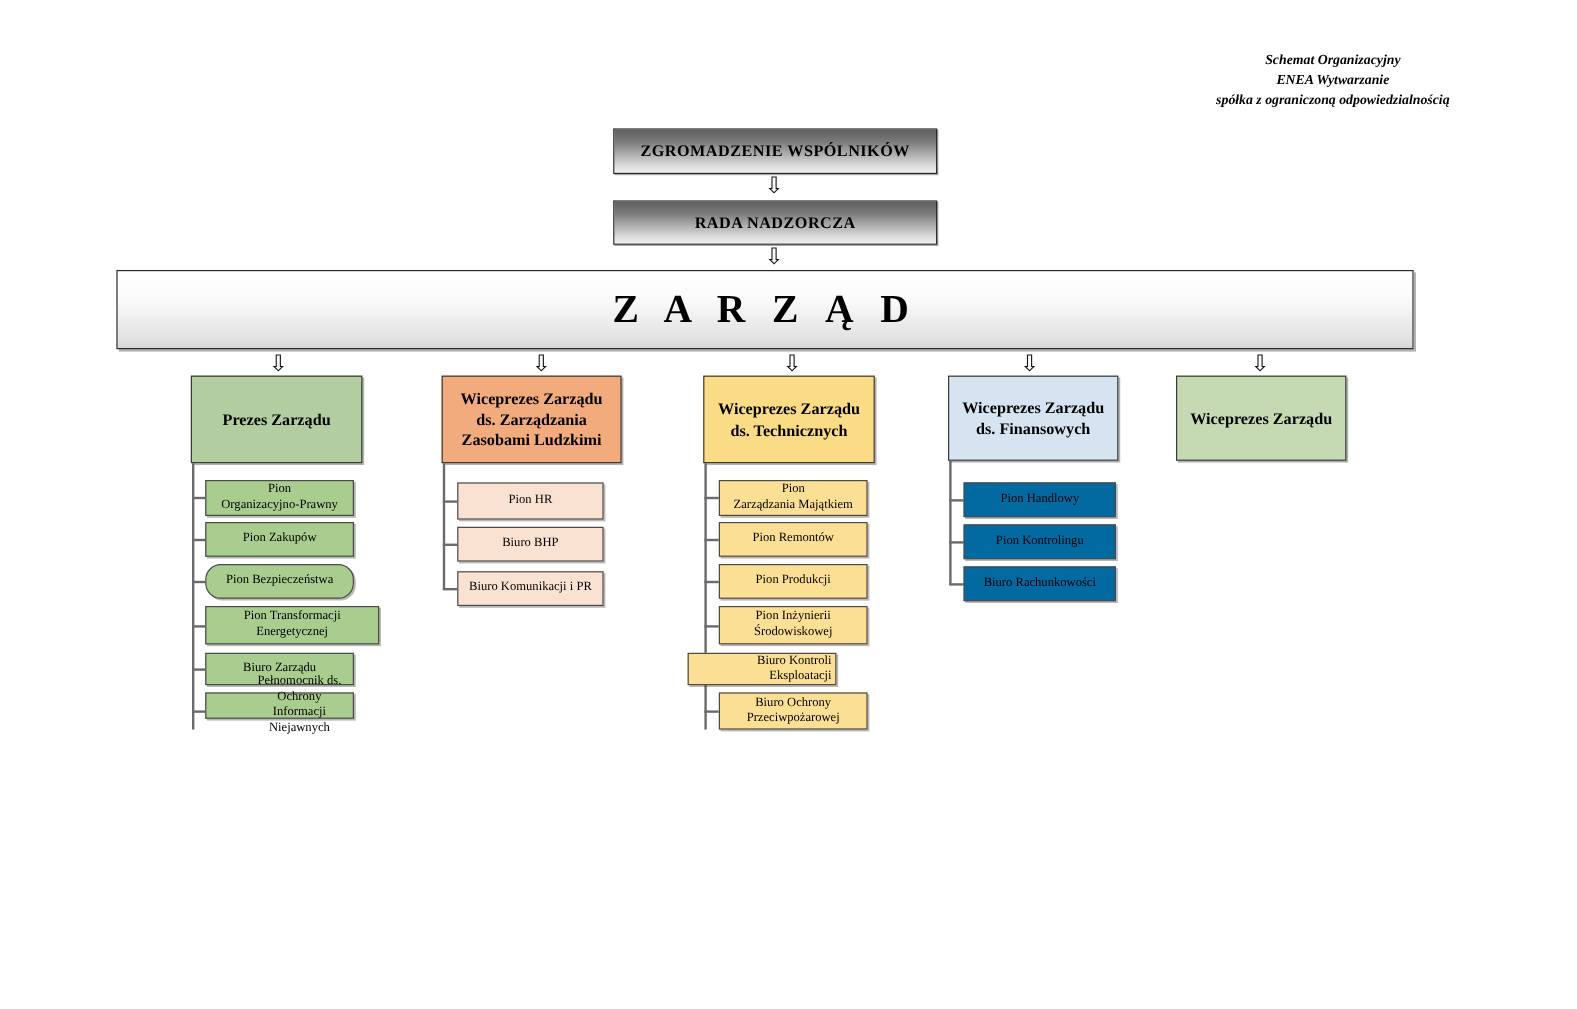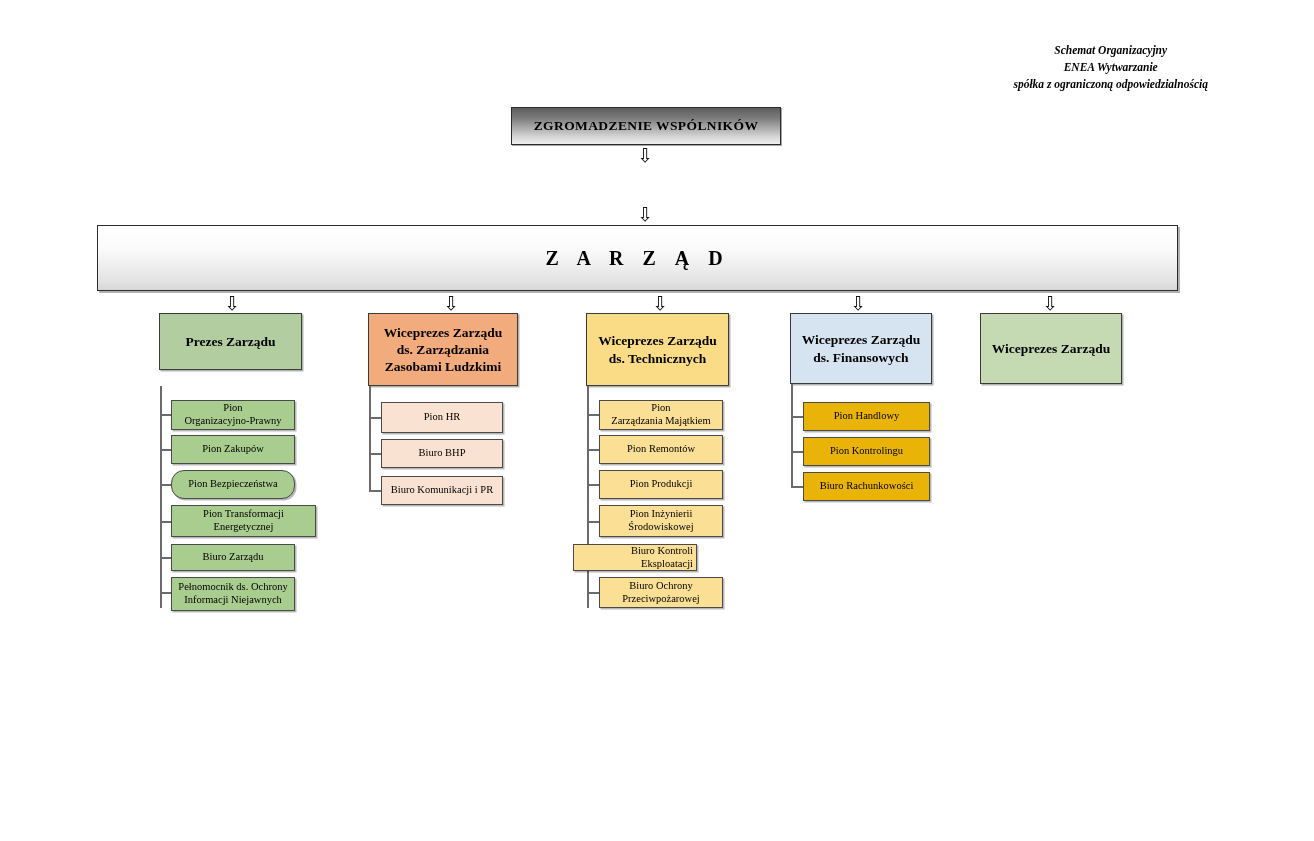--- a/index.html
+++ b/index.html
@@ -23,21 +23,21 @@
     font-weight:bold;
     font-size:13.5px;
     letter-spacing:.4px;
   }
   .board-node{
     border:1px solid #2b2b2b;
     background:linear-gradient(to bottom,#ffffff 0%,#fbfbfb 35%,#e2e2e2 88%,#d6d6d6 100%);
     box-shadow:2px 2px 0 rgba(0,0,0,.30);
     color:#000;
     font-weight:bold;
-    font-size:20px;
+    font-size:33px;
     letter-spacing:7px;
   }
 
   
   .head{
     border:1px solid #3a3a3a;
     box-shadow:1.5px 1.5px 0 rgba(0,0,0,.30);
     font-weight:bold;
     font-size:13.5px;
     line-height:1.28;
@@ -55,21 +55,21 @@
     border:1px solid #4a4a4a;
     box-shadow:1.5px 1.5px 0 rgba(0,0,0,.28);
     font-size:10.5px;
     line-height:1.22;
     color:#000;
     padding:1px 3px;
   }
   .leaf.green{background:#a9cc8f;}
   .leaf.cream{background:#fae2d3;}
   .leaf.yellow{background:#fbdf94;}
-  .leaf.blue{background:#eab308;}
+  .leaf.blue{background:#0369a1;}
 
   
   .vline{position:absolute;width:2px;background:#6b6b6b;}
   .hline{position:absolute;height:2px;background:#6b6b6b;}
 
   .arrow{
     position:absolute;
     color:#111;
     font-size:19px;
     line-height:1;
@@ -102,29 +102,32 @@
     <div>ENEA Wytwarzanie</div>
     <div>spółka z ograniczoną odpowiedzialnością</div>
   </div>
 
   <div class="node gray-node" style="left:511px;top:107px;width:270px;height:38px;text-align:center;">
     <span>ZGROMADZENIE WSPÓLNIKÓW</span>
   </div>
 
   <div class="arrow" style="left:630px;top:146px;width:30px;">⇩</div>
 
+  <div class="node gray-node" style="left:511px;top:167px;width:270px;height:37px;">
+    <span>RADA NADZORCZA</span>
+  </div>
 
   <div class="arrow" style="left:630px;top:205px;width:30px;">⇩</div>
 
   <div class="node board-node" style="left:97px;top:225px;width:1081px;height:66px;">
     <span>Z A R Z Ą D</span>
   </div>
 
   <div class="arrow" style="left:217px;top:294px;width:30px;">⇩</div>
-  <div class="node head green" style="left:159px;top:313px;width:143px;height:57px;">
+  <div class="node head green" style="left:159px;top:313px;width:143px;height:73px;">
     <span>Prezes Zarządu</span>
   </div>
   <div class="vline" style="left:160px;top:386px;height:222px;"></div>
 
   <div class="hline" style="left:160px;top:414px;width:11px;"></div>
   <div class="node leaf green" style="left:171px;top:400px;width:124px;height:30px;">
       <span>Pion<br>Organizacyjno-Prawny</span>
     </div>
 
   <div class="hline" style="left:160px;top:449px;width:11px;"></div>
@@ -141,21 +144,21 @@
   <div class="node leaf green" style="left:171px;top:505px;width:145px;height:32px;">
       <span>Pion Transformacji<br>Energetycznej</span>
     </div>
 
   <div class="hline" style="left:160px;top:557px;width:11px;"></div>
   <div class="node leaf green" style="left:171px;top:544px;width:124px;height:27px;">
       <span>Biuro Zarządu</span>
     </div>
 
   <div class="hline" style="left:160px;top:592px;width:11px;"></div>
-  <div class="node leaf green" style="left:171px;top:577px;width:124px;height:34px;">
+  <div class="node leaf green" style="left:171px;top:577px;width:124px;height:22px;padding-left:36px;">
       <span>Pełnomocnik ds. Ochrony<br>Informacji Niejawnych</span>
     </div>
 
   <div class="arrow" style="left:436px;top:294px;width:30px;">⇩</div>
   <div class="node head orange" style="left:368px;top:313px;width:150px;height:73px;">
     <span>Wiceprezes Zarządu<br>ds. Zarządzania<br>Zasobami Ludzkimi</span>
   </div>
   <div class="vline" style="left:369px;top:386px;height:105px;"></div>
 
   <div class="hline" style="left:369px;top:417px;width:12px;"></div>

